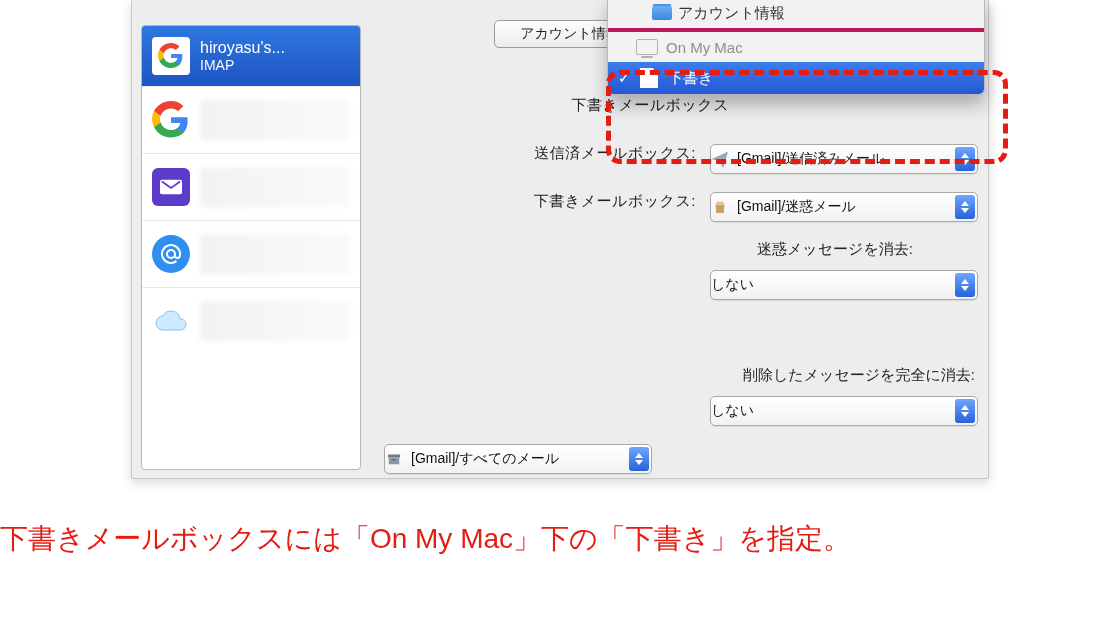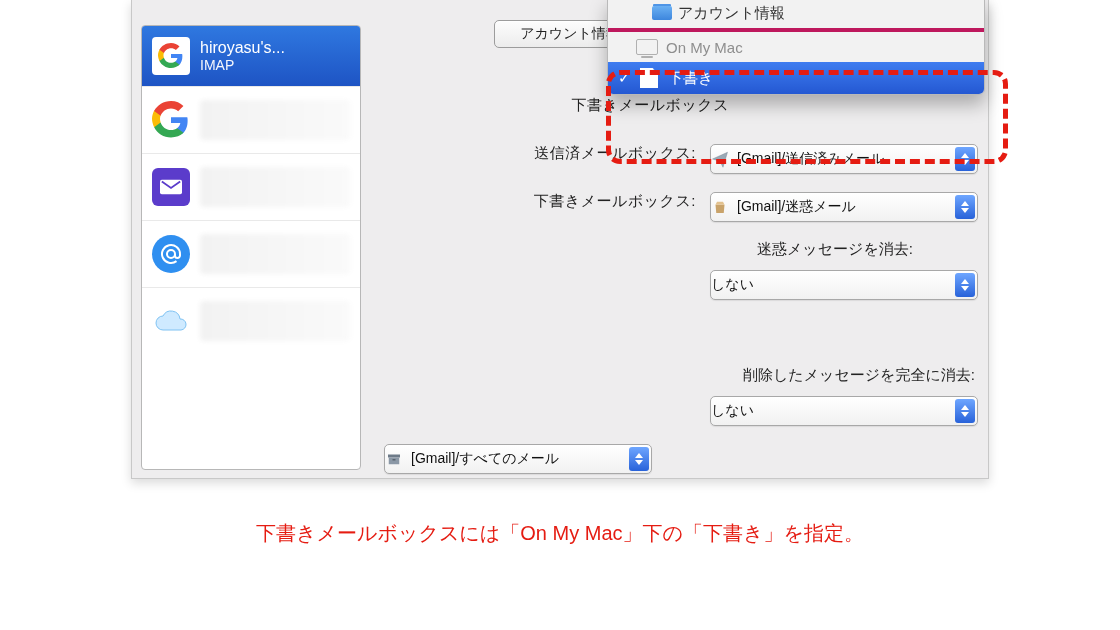--- a/index.html
+++ b/index.html
@@ -37,21 +37,21 @@
   .menu-section { height:30px; display:flex; align-items:center; padding-left:28px; color:#8e8e8e; font-size:15px; border-top:4px solid #be185d; }
   .menu-section .computer-icon { width:20px; height:14px; border:1.5px solid #b0b0b0; border-radius:2px; margin-right:8px; position:relative; }
   .menu-section .computer-icon::after { content:""; position:absolute; left:4px; right:4px; bottom:-4px; height:2px; background:#b0b0b0; border-radius:1px; }
   .menu-selected { height:32px; display:flex; align-items:center; padding-left:28px; background:linear-gradient(#3e7cf0,#2458d2); color:#fff; font-size:15px; position:relative; }
   .menu-selected .check { position:absolute; left:10px; color:#fff; font-size:15px; }
   .menu-selected .doc-icon { width:18px; height:20px; margin-right:10px; background:#fff; clip-path: polygon(0 0,70% 0,100% 30%,100% 100%,0 100%); display:inline-block; margin-left:4px; position:relative; }
   .menu-selected .doc-icon::after { content:""; position:absolute; right:0; top:0; width:30%; height:30%; background:#bcd4f7; }
 
   .dashed-callout { position:absolute; left:474px; top:70px; width:392px; height:84px; border:5px dashed #e51c12; border-radius:14px; z-index:6; pointer-events:none; }
 
-  .caption { position:absolute; left:0; right:0; top:520px; text-align:center; font-size:20px; color:#e51c12; font-weight:500; }
+  .caption { position:absolute; left:0; right:0; top:520px; text-align:left; font-size:28px; color:#e51c12; font-weight:500; }
   .tile.white { background:#fff; }
   .tile.ymail { background:#5b3ccb; border-radius:6px; }
   .tile.ymail svg { width:22px; height:16px; }
   .tile.at { background:#2f8ff0; border-radius:19px; color:#fff; }
   .tile.at svg { width:24px; height:24px; }
   .tile.cloud { }
   .tile.cloud svg { width:34px; height:22px; }
 
   .pic svg { width:18px; height:18px; }
 </style>

